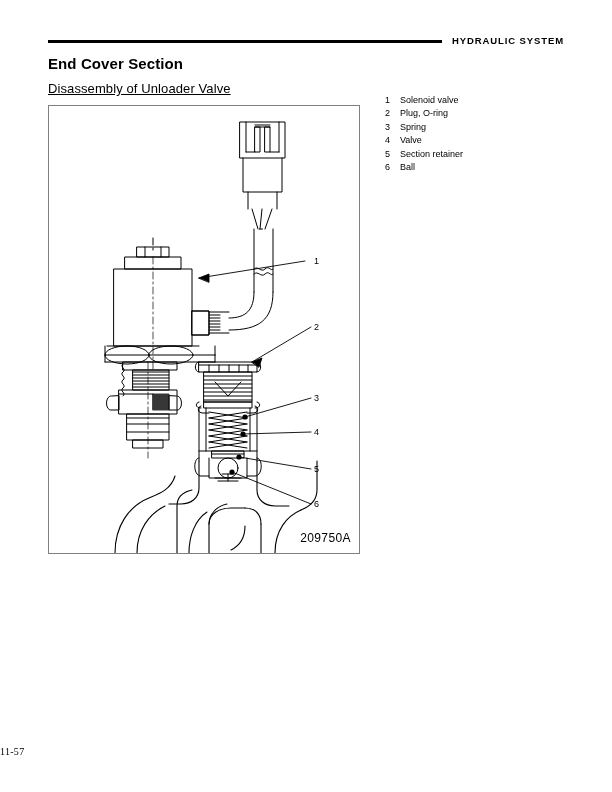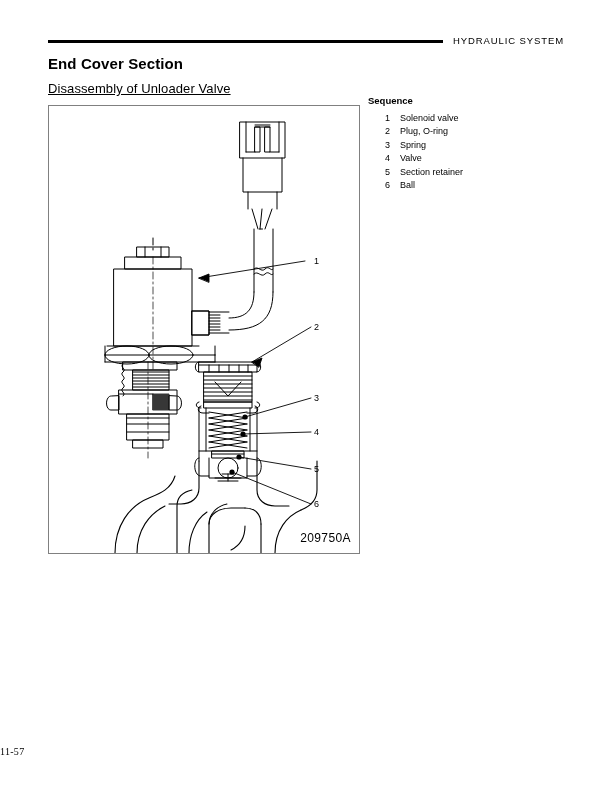--- a/index.html
+++ b/index.html
@@ -27,21 +27,21 @@
     align-items: center;
     gap: 10px;
   }
   .header-rule {
     flex: 1 1 auto;
     height: 3px;
     background: #000;
   }
   .header-title {
     font-size: 9.5px;
-    font-weight: normal;
+    font-weight: bold;
     letter-spacing: 0.9px;
     white-space: nowrap;
     padding-bottom: 1px;
   }
 
   
   .section-title {
     position: absolute;
     left: 48px;
     top: 55px;
@@ -340,21 +340,20 @@
         <text x="265" y="401">6</text>
       </g>
 
     </g>
   </svg>
 
   <div class="figure-id">209750A</div>
 </div>
 
 <div class="sequence-block">
-  <div class="sequence-heading">Sequence</div>
 
   <div class="sequence-row">
     <span class="seq-num">1</span>
     <span class="seq-label">Solenoid valve</span>
   </div>
   <div class="sequence-row">
     <span class="seq-num">2</span>
     <span class="seq-label">Plug, O-ring</span>
   </div>
   <div class="sequence-row">

